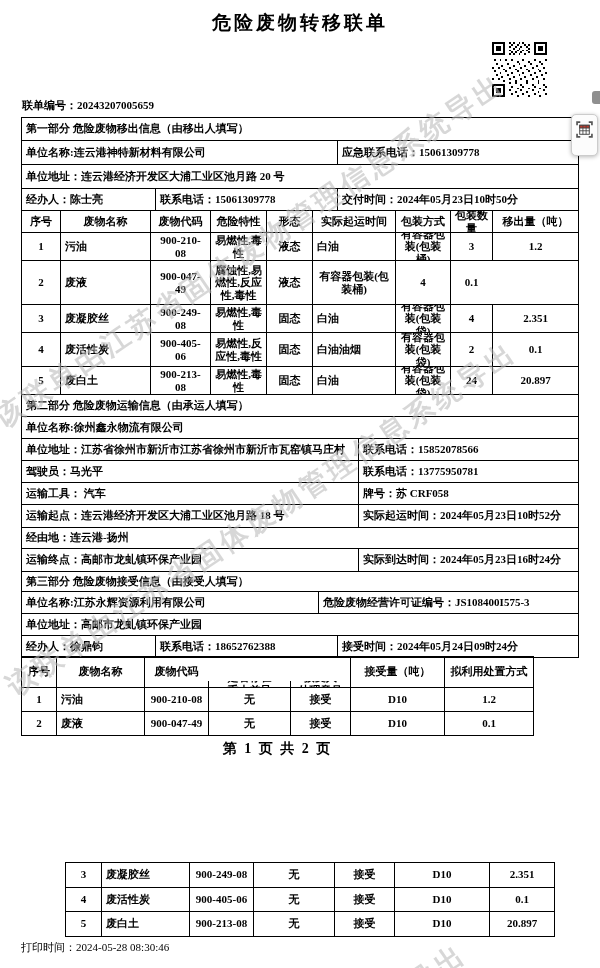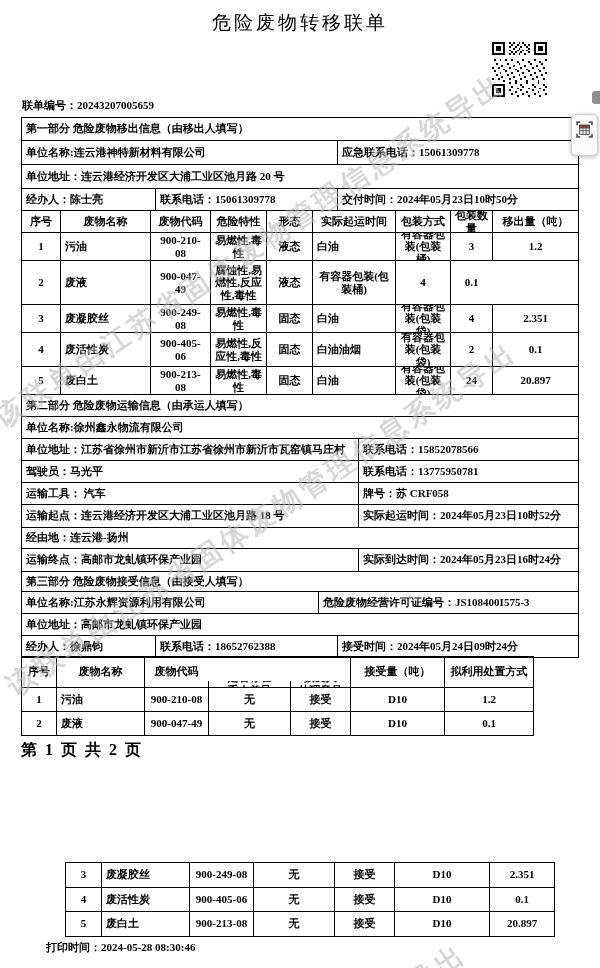--- a/index.html
+++ b/index.html
@@ -17,21 +17,21 @@
     font-size:28px; letter-spacing:4px; font-weight:600;
     color:#b8b8b8; opacity:.55;
     transform:rotate(-34deg); transform-origin:0 50%;
   }
   .wm1{ left:-2px; top:402px; }
   .wm2{ left:10px; top:670px; }
   .wm3{ left:-40px; top:1272px; }
 
   .title{
     position:absolute; top:10px; left:0; width:100%;
-    text-align:center; font-size:19px; font-weight:normal; letter-spacing:3px;
+    text-align:center; font-size:19px; font-weight:bold; letter-spacing:3px;
   }
   .qr{ position:absolute; left:492px; top:42px; }
   .mno{ position:absolute; left:22px; top:98px; font-size:11px; font-weight:bold; }
 
   
   .box{
     position:absolute; left:21px; top:117px; width:558px;
     border:1.5px solid #000; background:transparent;
     font-size:11px; font-weight:bold; line-height:1.2;
   }
@@ -47,22 +47,22 @@
   
   .recv{
     position:absolute; left:21px; top:656px; width:513px;
     border:1.5px solid #000; font-size:11px; font-weight:bold; line-height:1.2;
   }
   
   .p2t{
     position:absolute; left:65px; top:862px; width:490px;
     border:1.5px solid #000; font-size:11px; font-weight:bold; line-height:1.2;
   }
-  .plabel{ position:absolute; left:21px; top:740px; width:513px; text-align:left; font-size:16px; font-weight:bold; letter-spacing:2px; }
-  .ptime{ position:absolute; left:21px; top:940px; font-size:11px; font-weight:bold;margin-left:25px; }
+  .plabel{ position:absolute; left:21px; top:740px; width:513px; text-align:center; font-size:14px; font-weight:bold; letter-spacing:2px; }
+  .ptime{ position:absolute; left:21px; top:940px; font-size:11px; font-weight:normal; }
 
   
   .capbtn{
     position:absolute; left:571px; top:114px; width:27px; height:42px;
     background:#fcfcfc; border:1px solid #cccccc; border-radius:5px;
     box-shadow:0 1px 4px rgba(0,0,0,.28);
     display:flex; justify-content:center; padding-top:6px;
     cursor:pointer; z-index:10;
   }
   .edgefrag{

